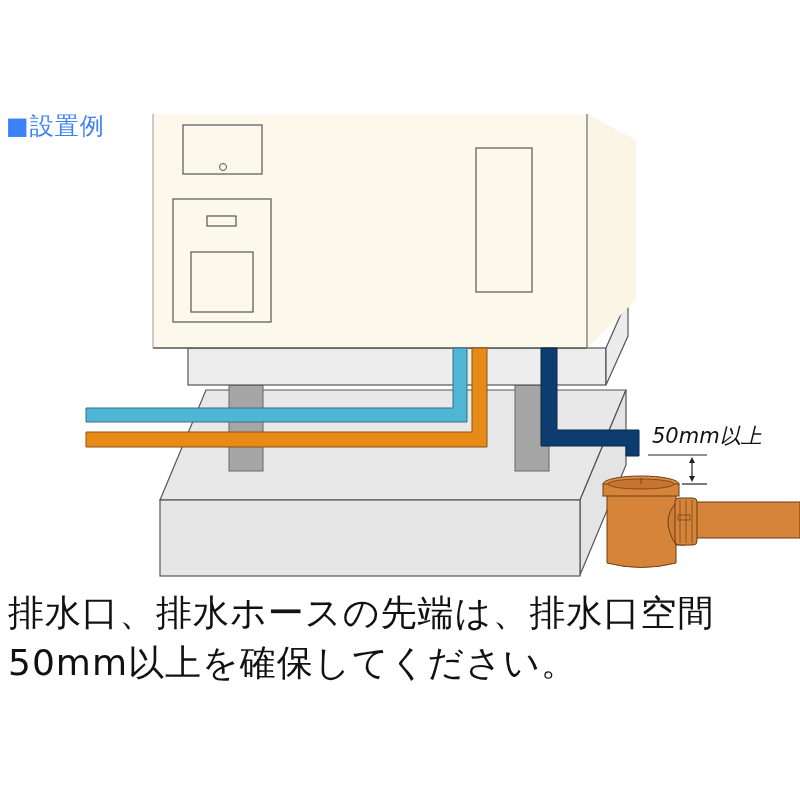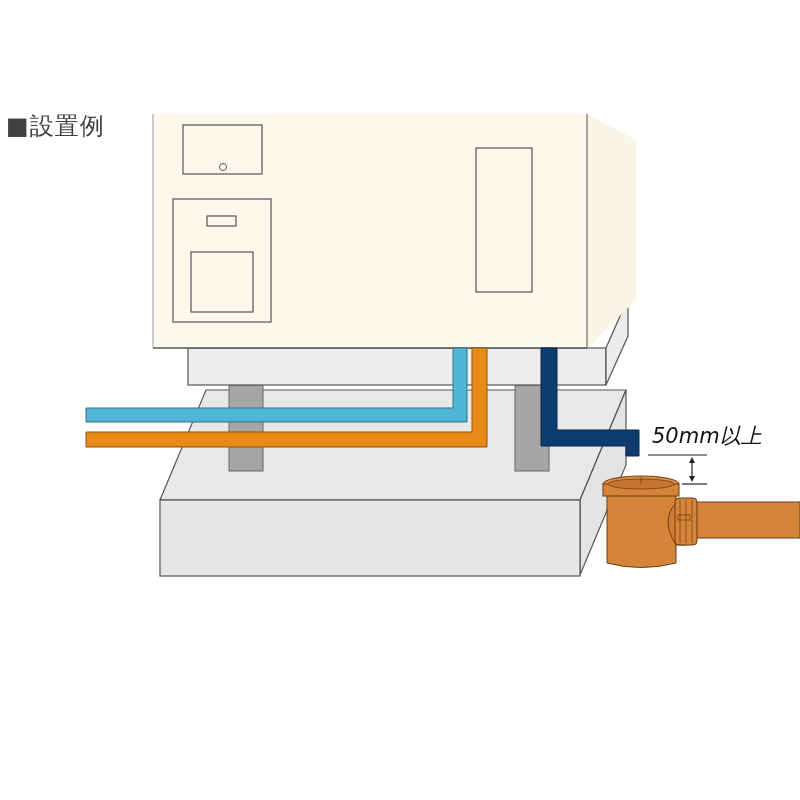--- a/index.html
+++ b/index.html
@@ -1,19 +1,19 @@
 <!DOCTYPE html>
 <html><head>
 <meta charset="utf-8">
 <style>
   html, body { margin: 0; padding: 0; background: #ffffff; }
   body { width: 800px; height: 800px; position: relative; overflow: hidden;
          font-family: "DejaVu Sans", "Liberation Sans", sans-serif; }
   .section-title { position: absolute; left: 6px; top: 112px; font-size: 24px;
-                   color: #404040; letter-spacing: 1px; line-height: 28px; }
+                   color: #3b82f6; letter-spacing: 1px; line-height: 28px; }
   .diagram { position: absolute; left: 0; top: 0; }
   .caption { position: absolute; left: 8px; top: 588px; font-size: 36px; line-height: 50px;
              color: #111; letter-spacing: 1px; }
   .caption div { white-space: nowrap; }
   .gap-label { position: absolute; left: 652px; top: 422px; font-size: 21px; color: #111;
                white-space: nowrap; font-style: italic; }
 </style>
 </head>
 <body>
 
@@ -84,13 +84,15 @@
     <line x1="680" y1="500" x2="680" y2="543" stroke="#6b3f14" stroke-width="0.7"></line>
     <line x1="686" y1="500" x2="686" y2="543" stroke="#6b3f14" stroke-width="0.7"></line>
     <line x1="692" y1="500" x2="692" y2="543" stroke="#6b3f14" stroke-width="0.7"></line>
     <rect x="678" y="515" width="12" height="5" fill="none" stroke="#6b3f14" stroke-width="0.7"></rect>
   </g>
 </svg>
 
 <div class="gap-label">50mm以上</div>
 
 <div class="caption">
+  <div>排水口、排水ホースの先端は、排水口空間</div>
+  <div>50mm以上を確保してください。</div>
 </div>
 
 </body></html>

